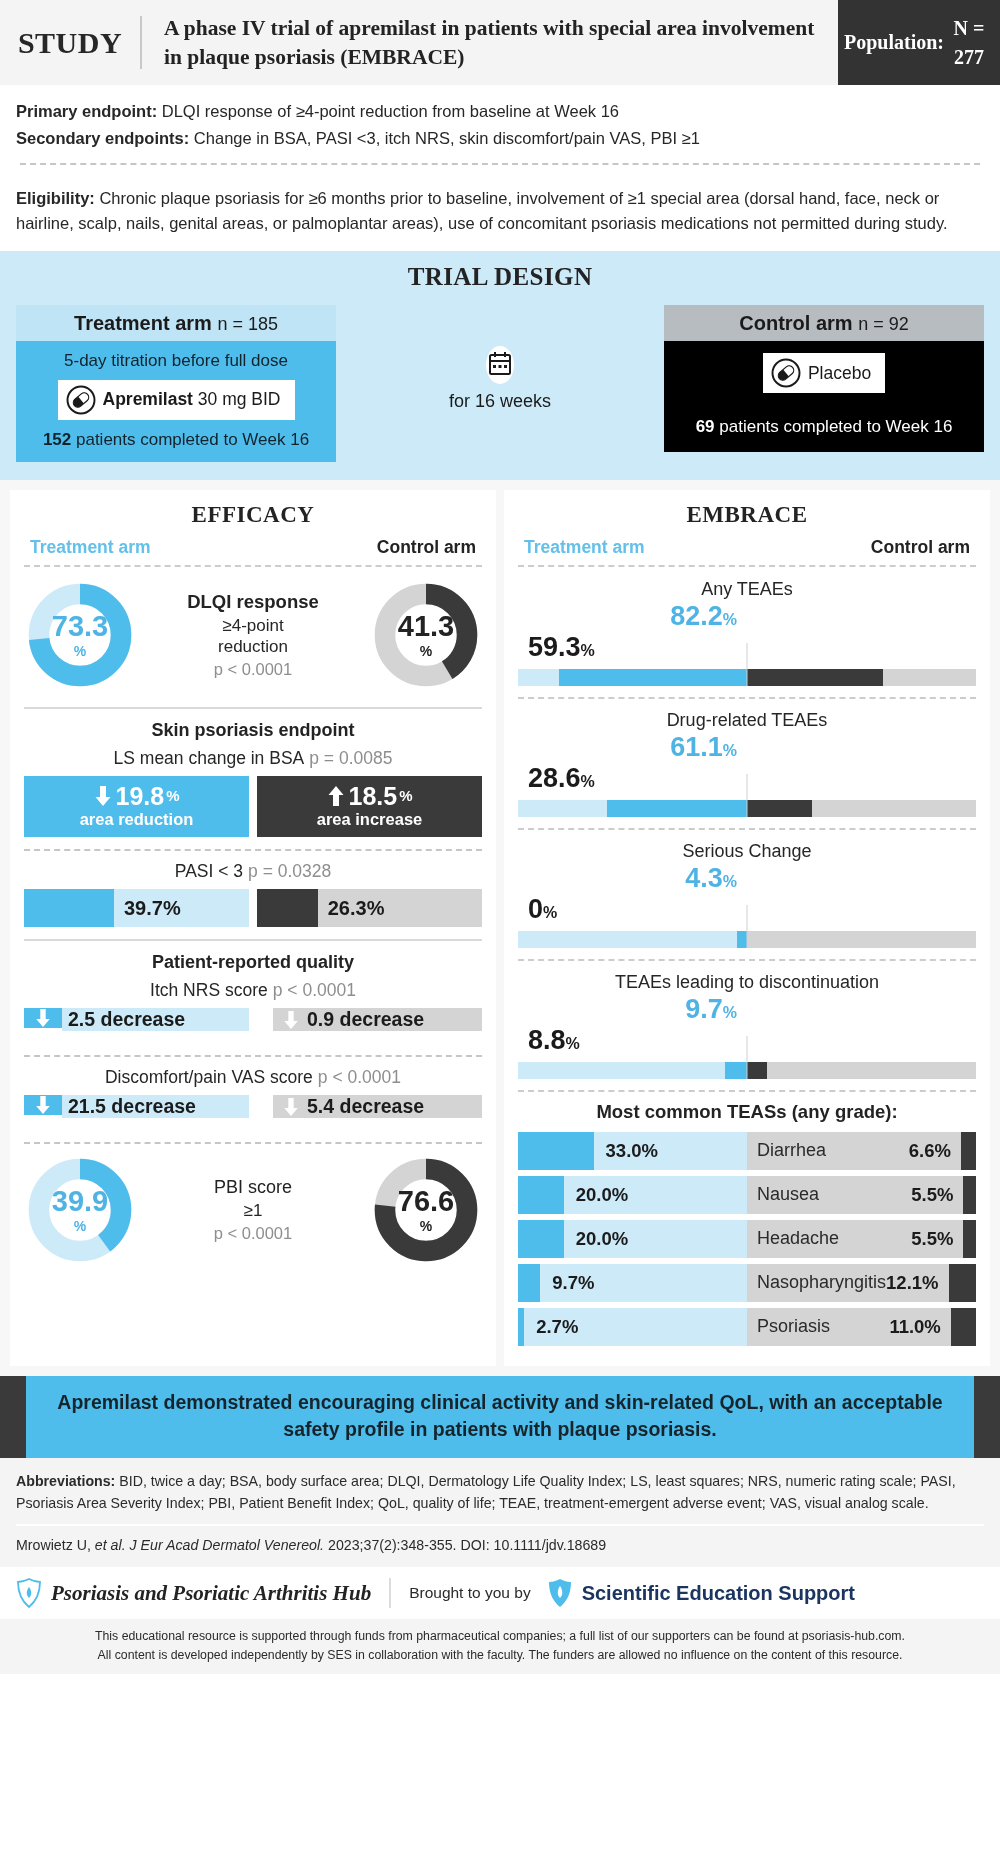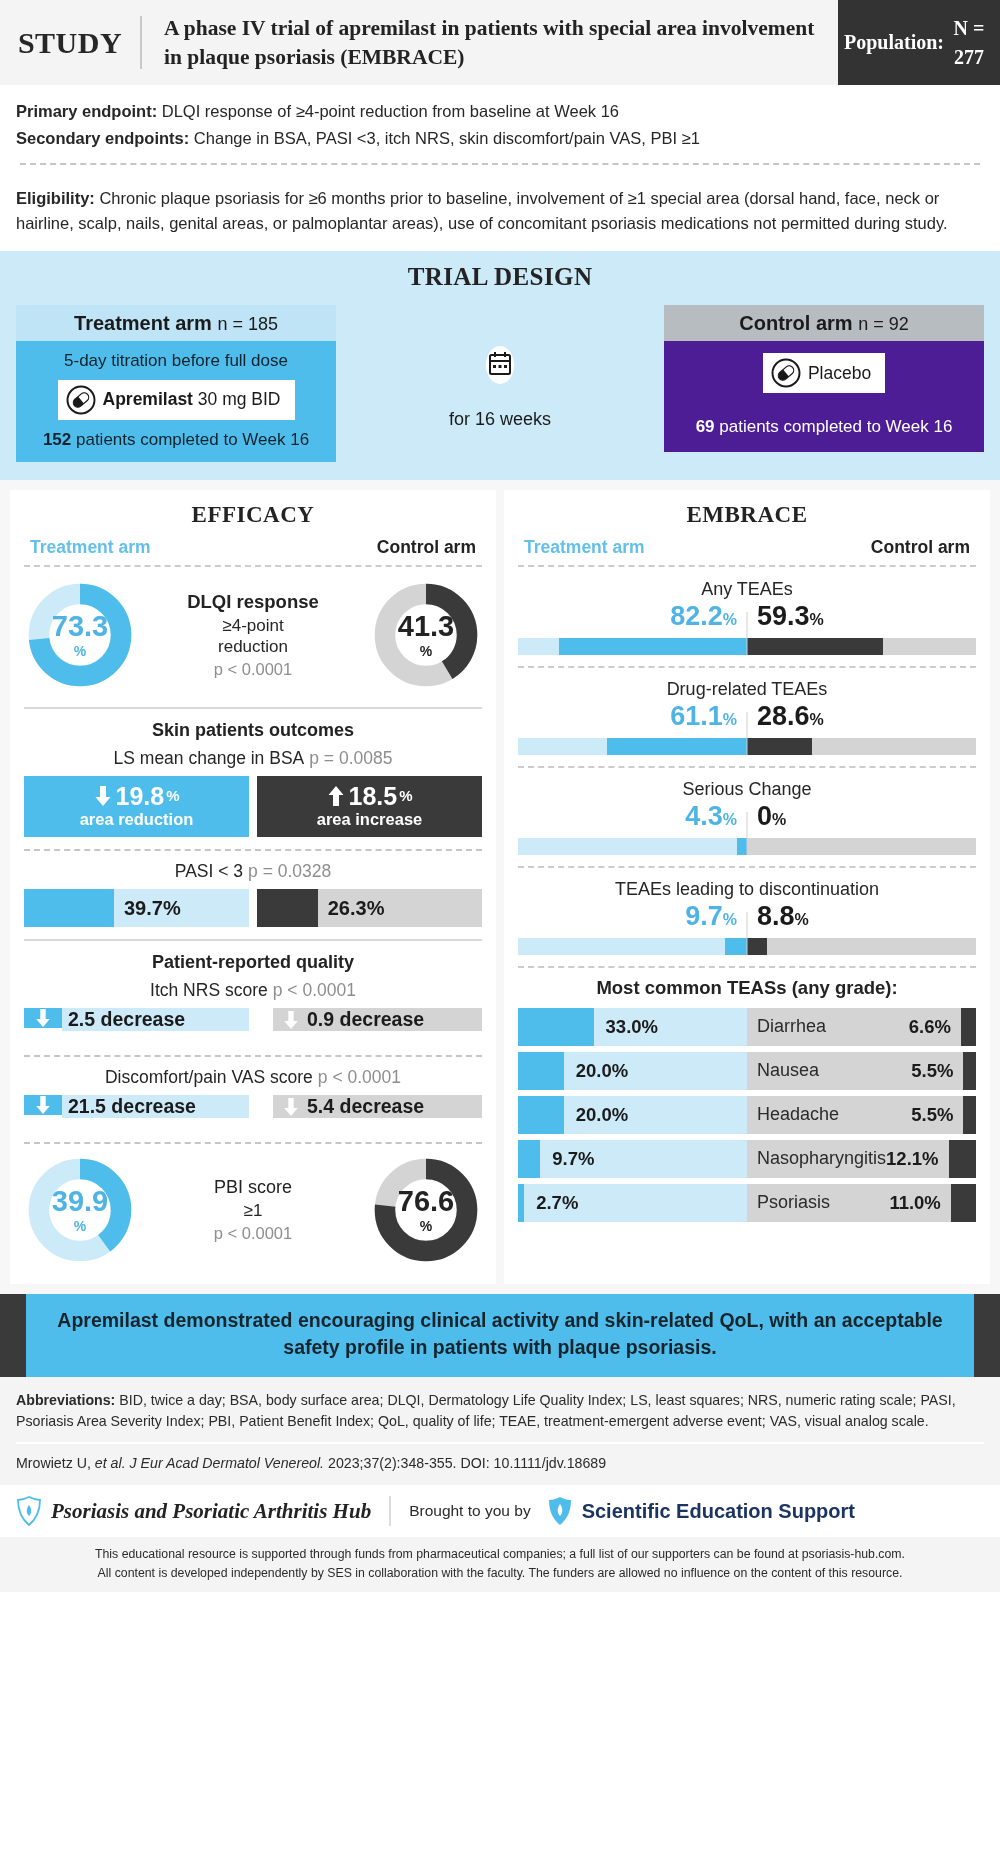--- a/index.html
+++ b/index.html
@@ -55,34 +55,34 @@
   .arm { width: 320px; }
   .arm-head {
     text-align: center; padding: 7px 0 6px 0; font-size: 20px; color: #1b1b1b;
   }
   .arm-head b { font-weight: 700; }
   .arm-head .n { font-weight: 400; font-size: 18px; }
   .arm-head.treat { background: #bfe4f6; }
   .arm-head.ctrl  { background: #b6bcc0; }
   .arm-body { padding: 10px 12px 12px 12px; text-align: center; }
   .arm-body.treat { background: #4fbdec; color: #12232c; }
-  .arm-body.ctrl  { background: #4c1d95; color: #ffffff; min-height: 111px;
+  .arm-body.ctrl  { background: #000000; color: #ffffff; min-height: 111px;
                     display:flex; flex-direction:column; justify-content:center; gap:14px;}
   .titration { font-size: 17px; margin-bottom: 9px; }
   .pillbox {
     background: #fff; display: inline-flex; align-items: center; gap: 7px;
     padding: 5px 14px 5px 8px; font-size: 17.5px; color: #1a1a1a;
   }
   .pillbox.dark { background: #fff; color: #1a1a1a; }
   .pillbox b { font-weight: 700; }
   .completed { font-size: 17px; margin-top: 10px; }
   .completed b { font-weight: 700; }
   .arm-mid {
     flex: 1; text-align: center; padding-top: 40px;
-    display: flex; flex-direction: column; align-items: center; gap: 24px;
+    display: flex; flex-direction: column; align-items: center; gap: 6px;
   }
   .arm-mid .weeks { font-size: 18px; color: #1b1b1b; }
   .cal-icon { width: 40px; height: 40px; }
 
   
   .capsule { width: 30px; height: 30px; flex: none; }
 
   
   .main { display: flex; gap: 8px; padding: 10px 10px 10px 10px; background: #f7f7f7; }
   .col { background: #ffffff; flex: 1; padding: 12px 14px 14px 14px; }
@@ -146,21 +146,21 @@
   .probar .txt { font-size: 19.5px; font-weight: 700; color: #1b1b1b; }
   .probar.blue .fill { background: #4fbdec; }
   .probar.blue .rest { background: #cdeaf9; }
   .probar.dark .fill { background: #3a3a3a; }
   .probar.dark .rest { background: #d4d4d4; }
   .probar .arrw { width: 18px; height: 20px; margin: 0 3px; }
 
   
   .safe-block { padding: 2px 0 0 0; }
   .safe-title { text-align: center; font-size: 18px; color: #262626; margin-bottom: 1px; }
-  .safe-vals { display: flex; align-items: baseline; justify-content: center; gap: 0; }
+  .safe-vals { display: flex; align-items: baseline; justify-content: center; gap: 0; flex-direction: column; }
   .safe-vals .v-t { color: #4fb4e4; font-size: 27px; font-weight: 700; width: 50%; text-align: right; padding-right: 10px; }
   .safe-vals .v-c { color: #1b1b1b; font-size: 27px; font-weight: 700; width: 50%; text-align: left; padding-left: 10px; }
   .safe-vals .u { font-size: 16px; font-weight: 700; }
   .safe-bar { display: flex; height: 17px; margin-top: 6px; position: relative; }
   .safe-bar .half { width: 50%; display: flex; }
   .safe-bar .half.left  { justify-content: flex-end; background: #cdeaf9; }
   .safe-bar .half.right { justify-content: flex-start; background: #d4d4d4; }
   .safe-bar .half.left .f  { background: #4fbdec; height: 100%; }
   .safe-bar .half.right .f { background: #3a3a3a; height: 100%; }
   .safe-bar .center-line {
@@ -340,21 +340,21 @@
           </svg>
           <div class="lbl">
             <span class="num">41.3</span>
             <span class="pct">%</span>
           </div>
         </div>
       </div>
 
       <div class="hr-solid"></div>
 
-      <div class="sec-title">Skin patients outcomes</div>
+      <div class="sec-title">Skin psoriasis endpoint</div>
       <div class="metric-title">
         <span>LS mean change in BSA</span><span class="pv">p = 0.0085</span>
       </div>
       <div class="arrowrow">
         <div class="arrowbox blue">
           <div class="big">
             <svg class="arr" viewBox="0 0 20 22">
               <path d="M7 1 h6 v11 h4.5 L10 21 L2.5 12 H7 z" fill="#ffffff"></path>
             </svg>
             <span>19.8</span>

